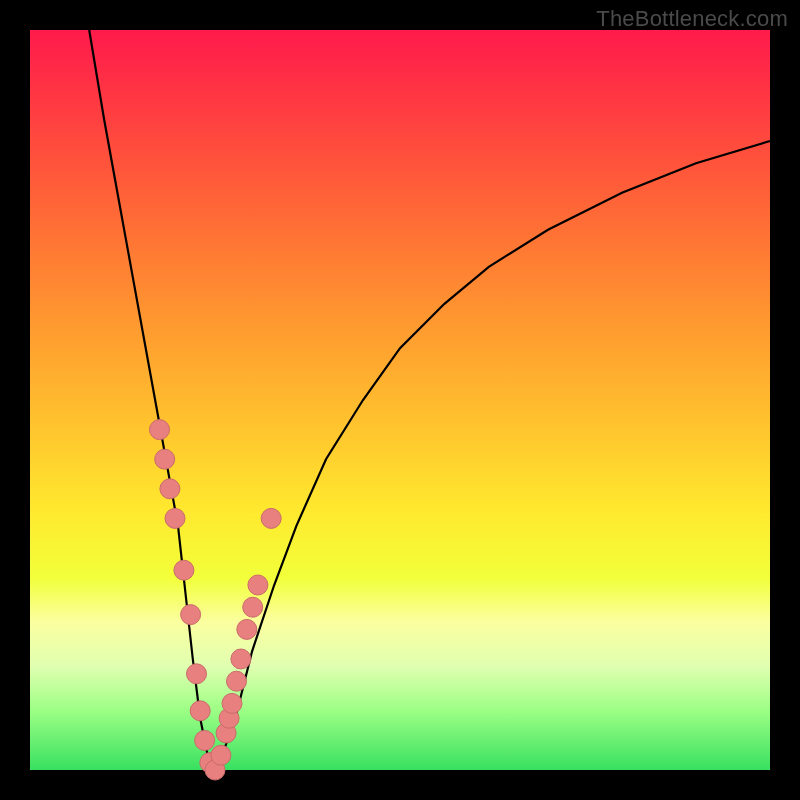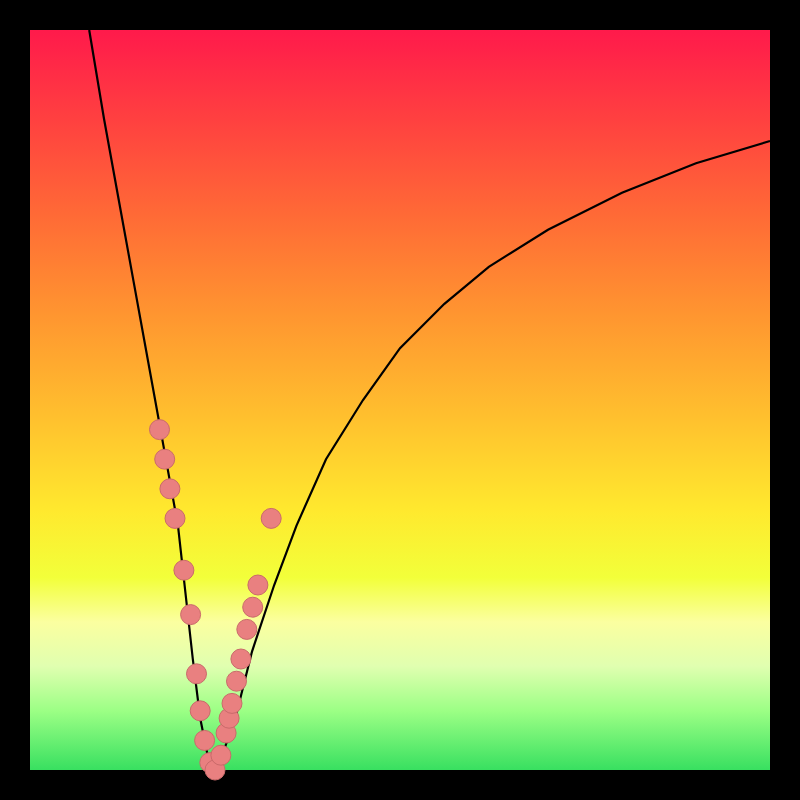--- a/index.html
+++ b/index.html
@@ -86,13 +86,14 @@
           <circle cx="206.5" cy="651.2" r="10" fill="#e98080" stroke="#c96a6a" stroke-width="1"></circle>
           <circle cx="210.9" cy="629.0" r="10" fill="#e98080" stroke="#c96a6a" stroke-width="1"></circle>
           <circle cx="216.8" cy="599.4" r="10" fill="#e98080" stroke="#c96a6a" stroke-width="1"></circle>
           <circle cx="222.7" cy="577.2" r="10" fill="#e98080" stroke="#c96a6a" stroke-width="1"></circle>
           <circle cx="227.9" cy="555.0" r="10" fill="#e98080" stroke="#c96a6a" stroke-width="1"></circle>
           <circle cx="241.2" cy="488.4" r="10" fill="#e98080" stroke="#c96a6a" stroke-width="1"></circle>
         </g>
     </svg>
   </div>
 
+  <div class="watermark">TheBottleneck.com</div>
 </div>
 
 </body></html>

